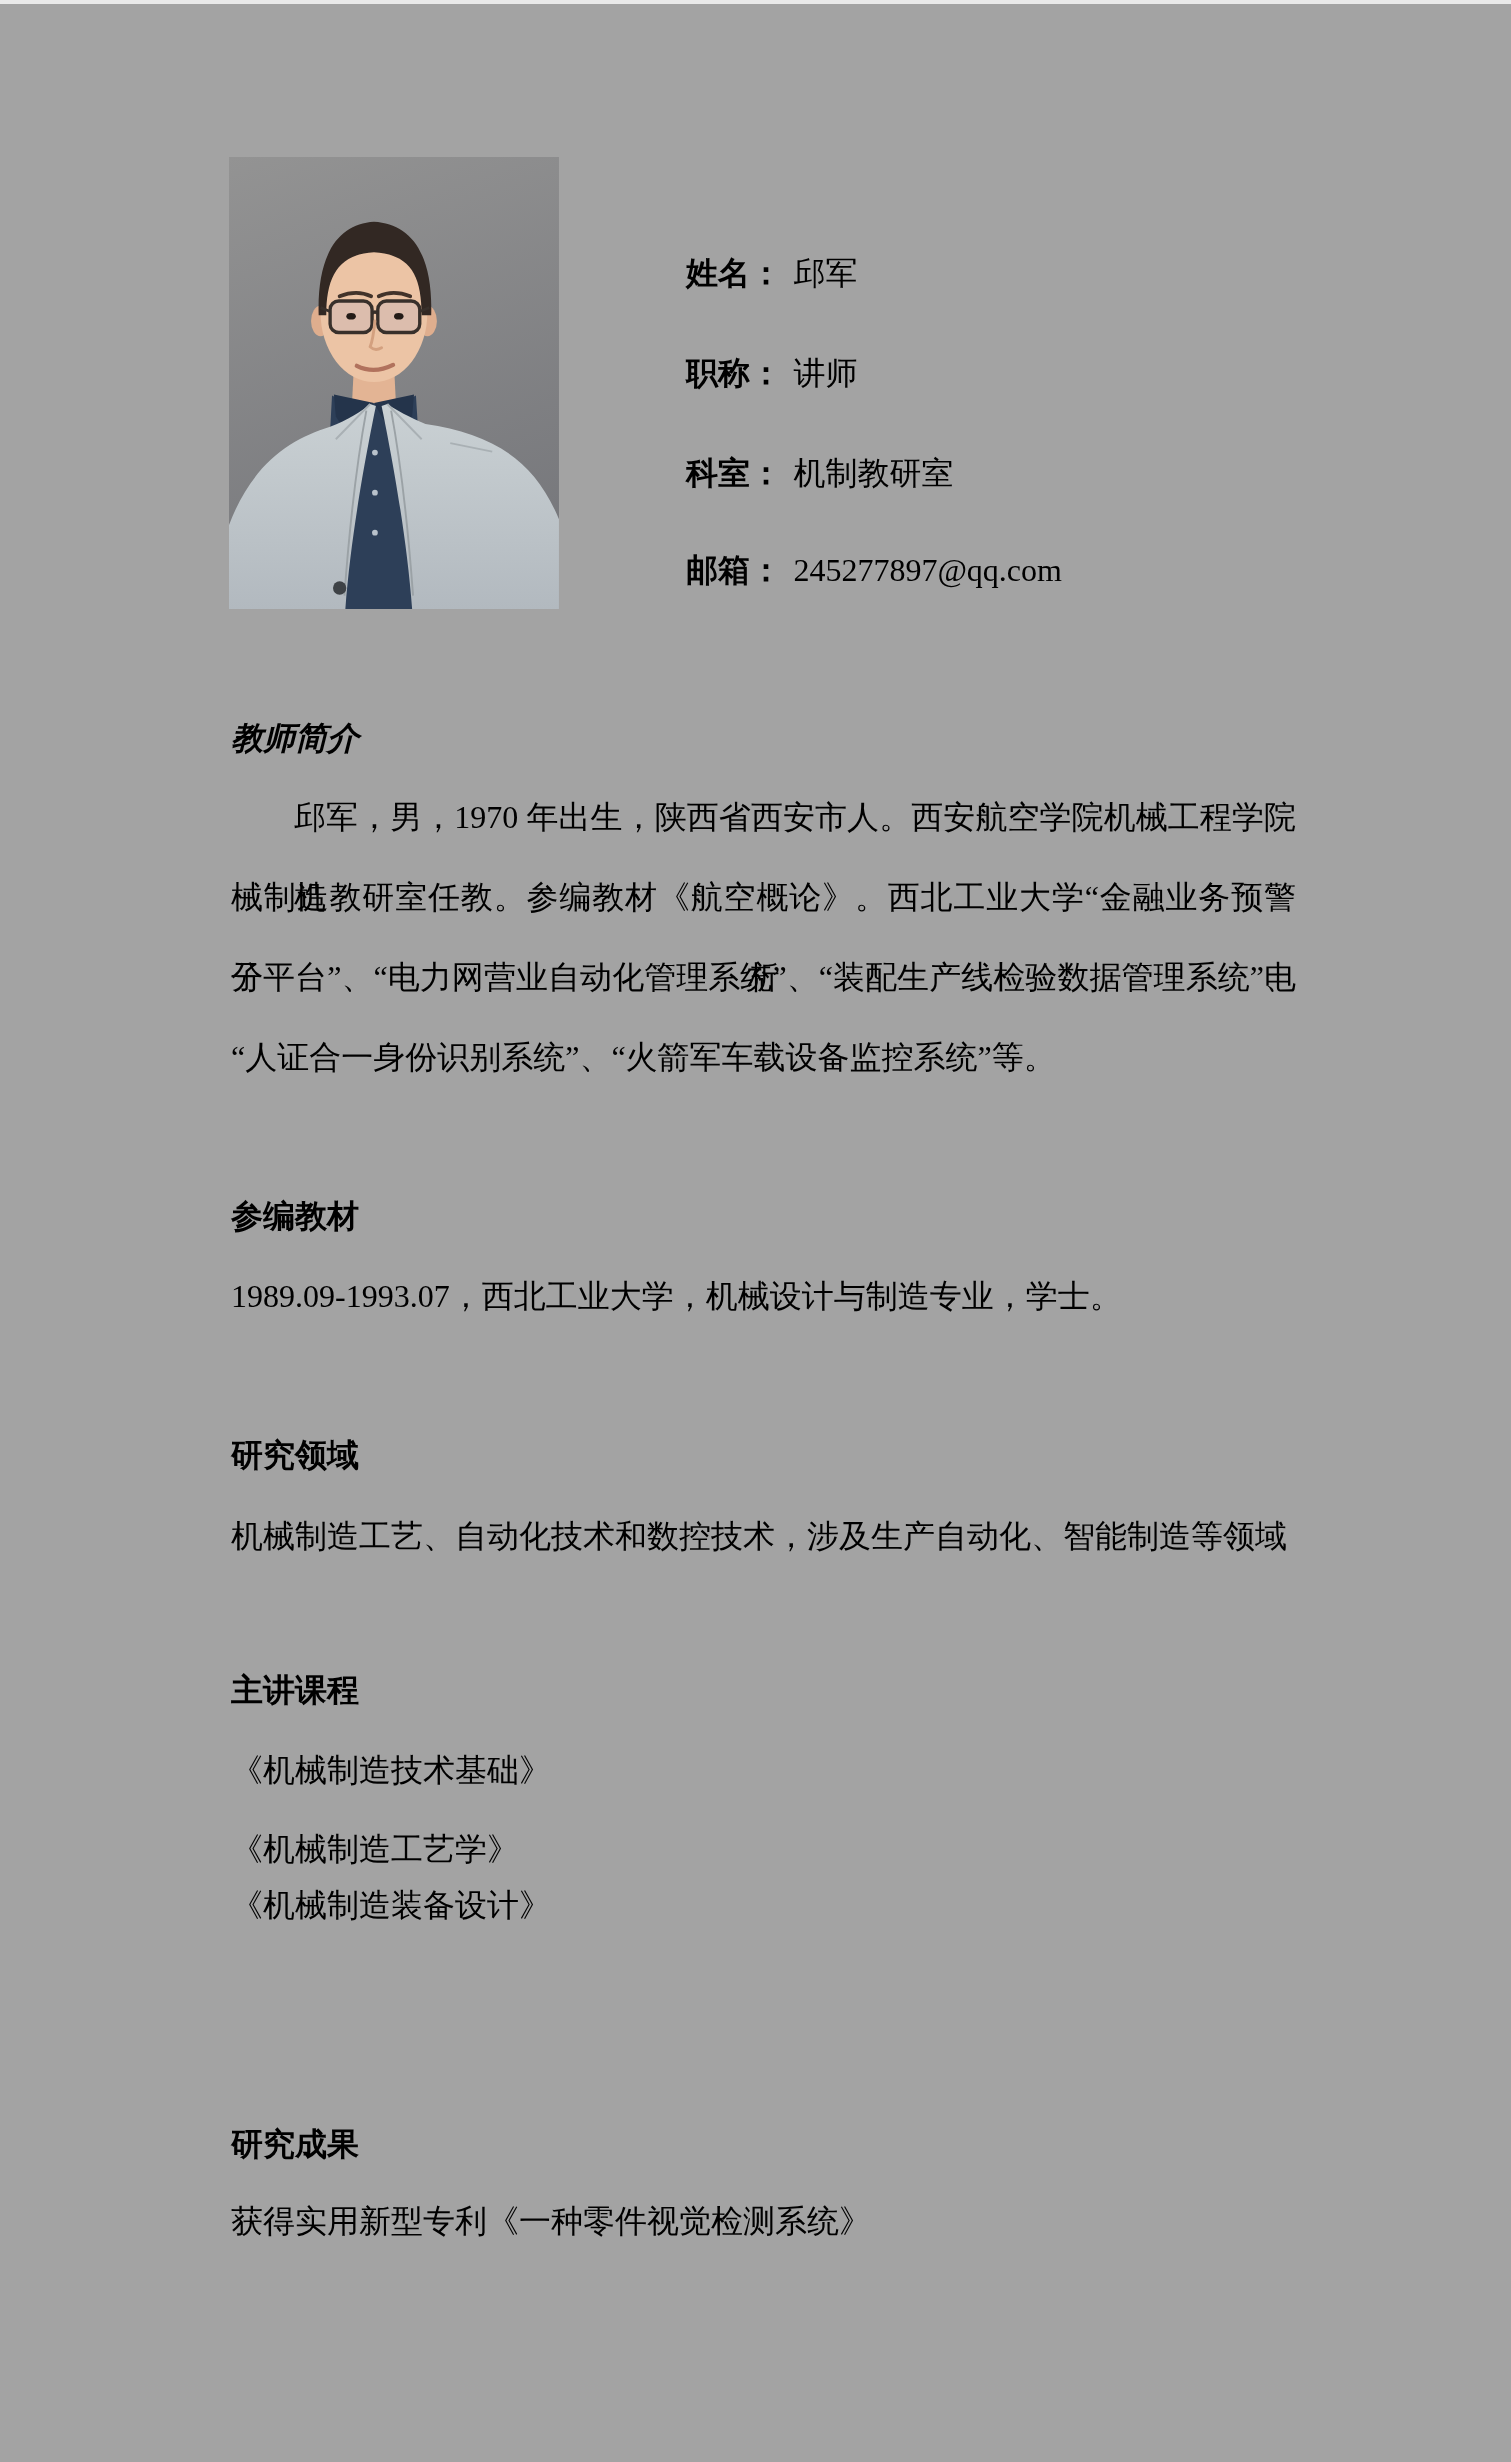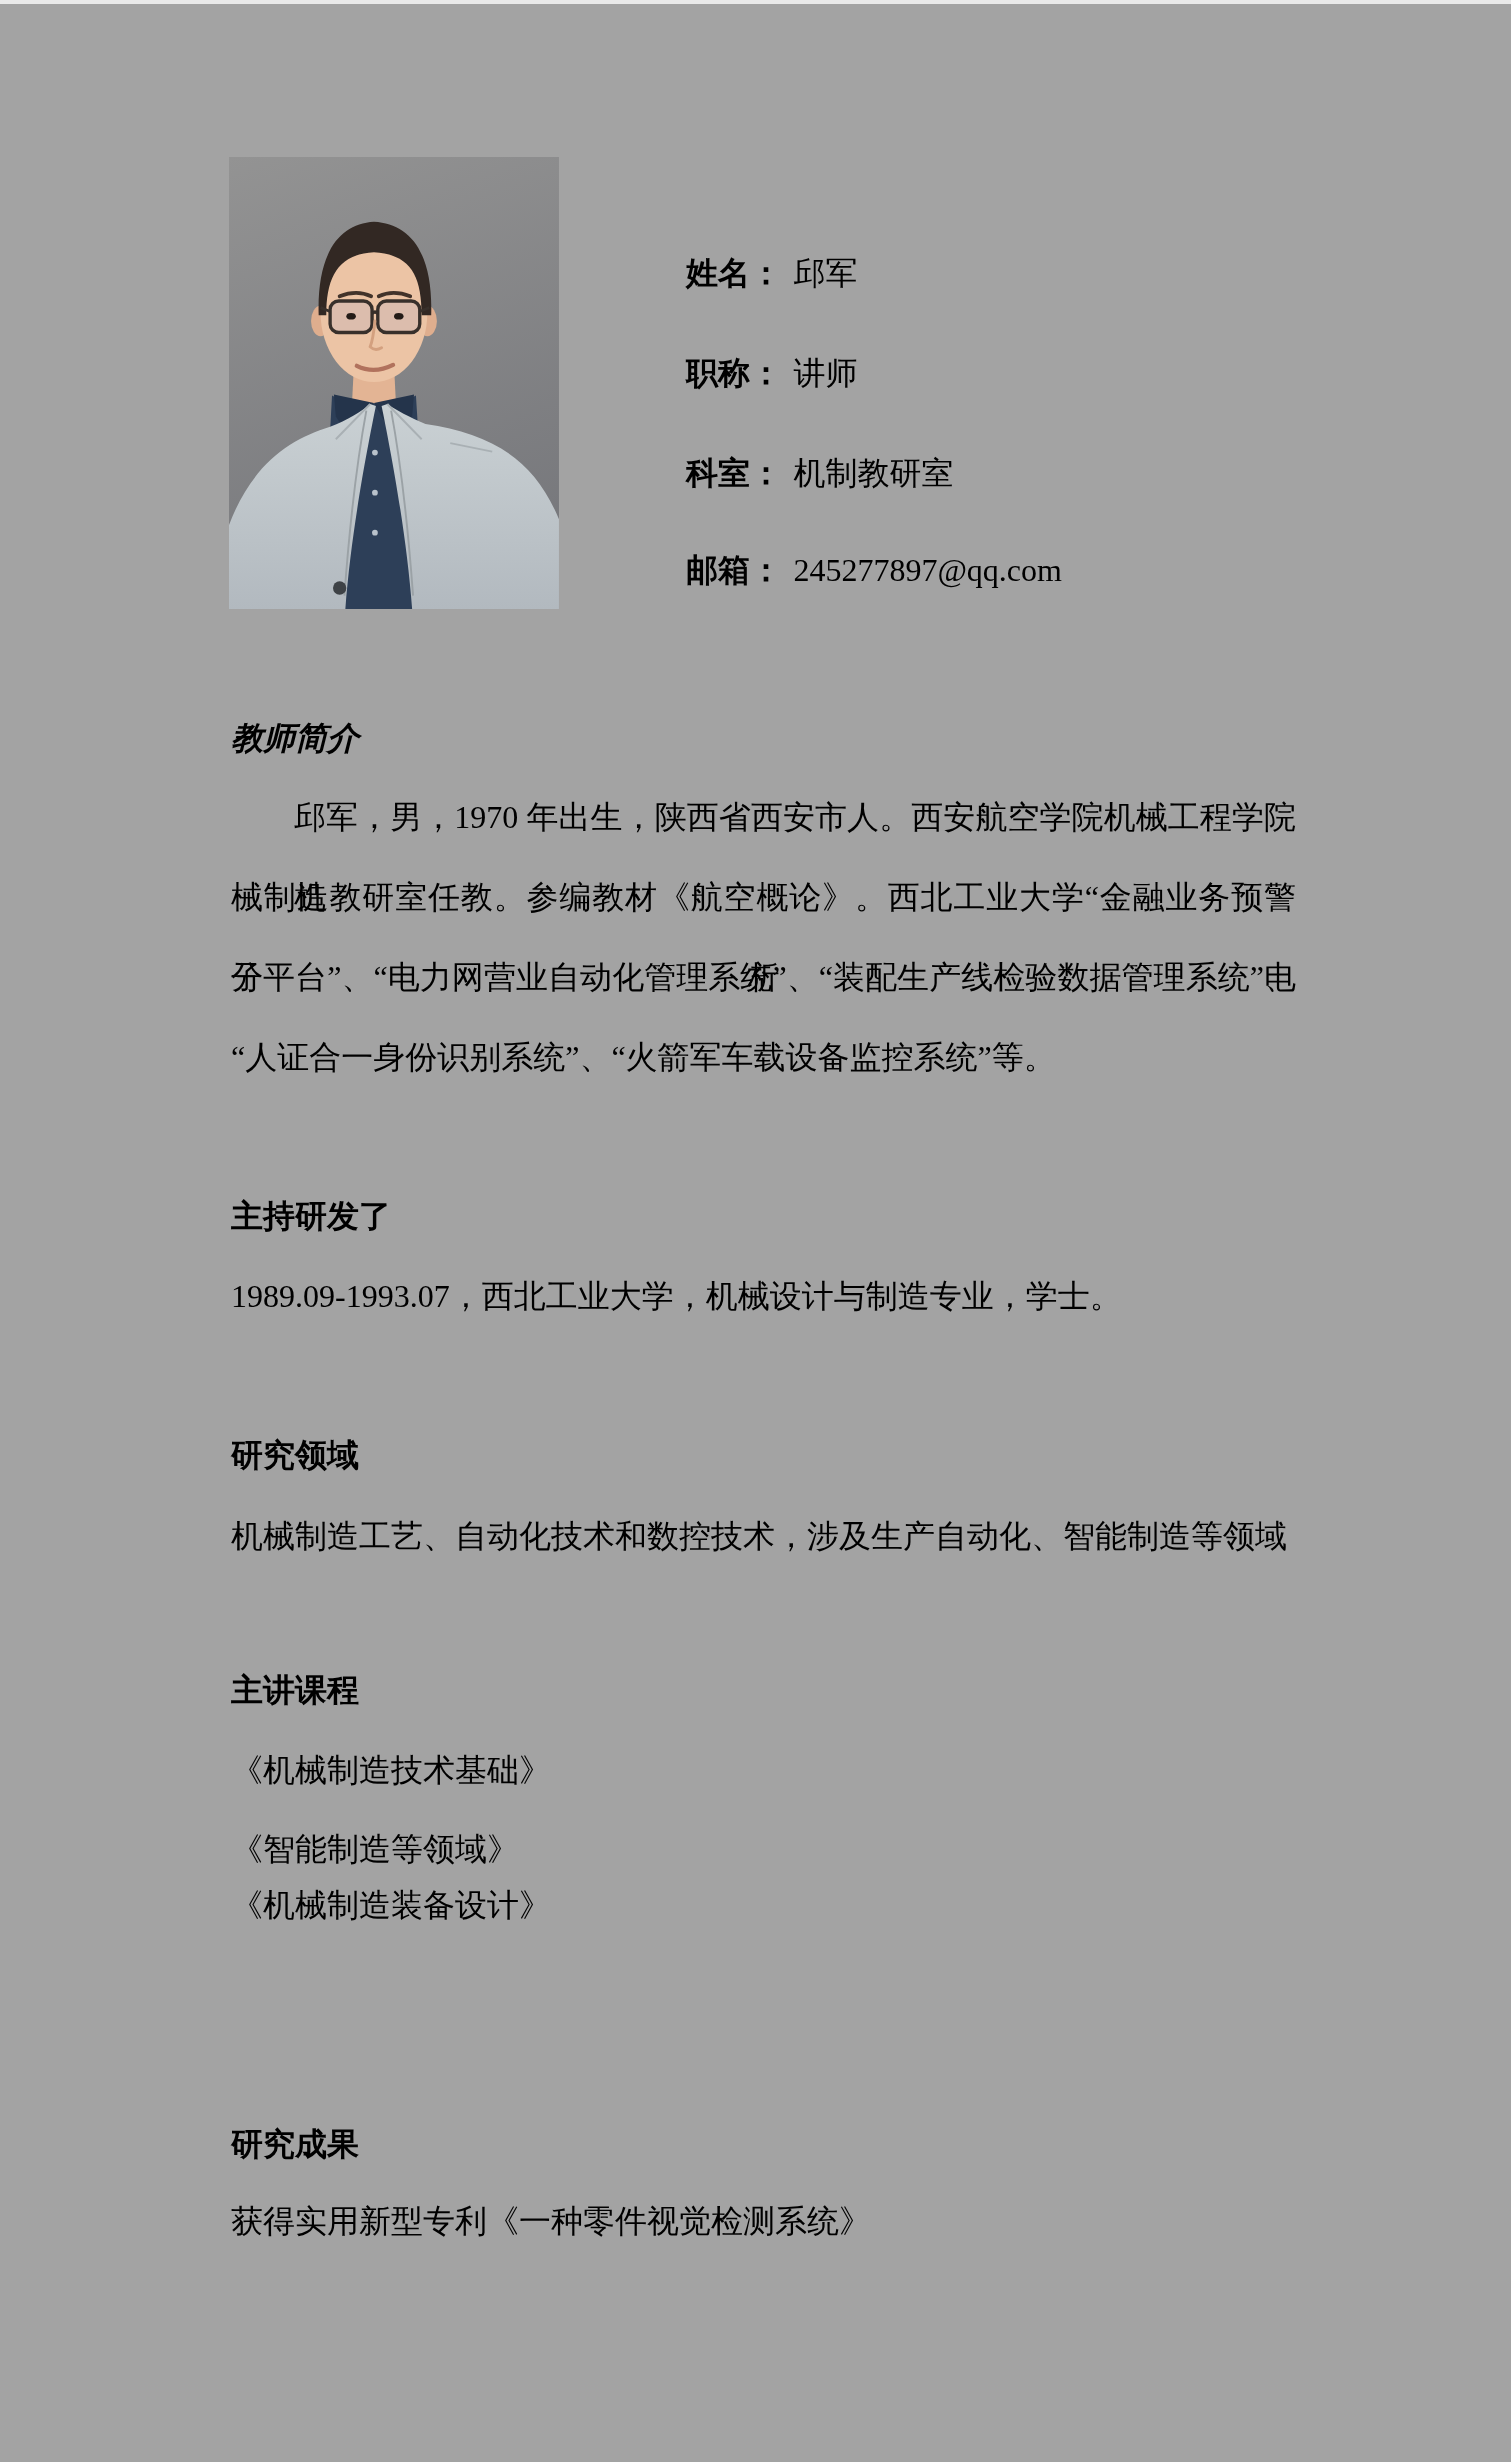--- a/index.html
+++ b/index.html
@@ -110,28 +110,28 @@
   </div>
 
   <div class="abs sec-h h-0">教师简介</div>
   <div class="abs intro">
     <div class="ln just indent">邱军，男，1970 年出生，陕西省西安市人。西安航空学院机械工程学院机</div>
     <div class="ln just">械制造教研室任教。参编教材《航空概论》。西北工业大学“金融业务预警分析电</div>
     <div class="ln just">子平台”、“电力网营业自动化管理系统”、“装配生产线检验数据管理系统”、</div>
     <div class="ln">“人证合一身份识别系统”、“火箭军车载设备监控系统”等。</div>
   </div>
 
-  <div class="abs sec-h h-1">主持研发了</div>
+  <div class="abs sec-h h-1">参编教材</div>
   <div class="abs t-line edu">1989.09-1993.07，西北工业大学，机械设计与制造专业，学士。</div>
 
   <div class="abs sec-h h-2">研究领域</div>
   <div class="abs t-line research">机械制造工艺、自动化技术和数控技术，涉及生产自动化、智能制造等领域</div>
 
   <div class="abs sec-h h-3">主讲课程</div>
   <div class="abs t-line course-0">《机械制造技术基础》</div>
-  <div class="abs t-line course-1">《智能制造等领域》</div>
+  <div class="abs t-line course-1">《机械制造工艺学》</div>
   <div class="abs t-line course-2">《机械制造装备设计》</div>
 
   <div class="abs sec-h h-4">研究成果</div>
   <div class="abs t-line ach-0">获得实用新型专利《一种零件视觉检测系统》</div>
 
 </div>
 
 
 </body></html>

